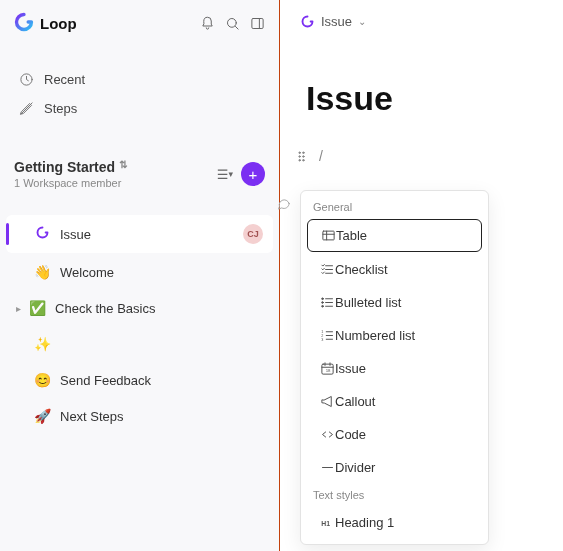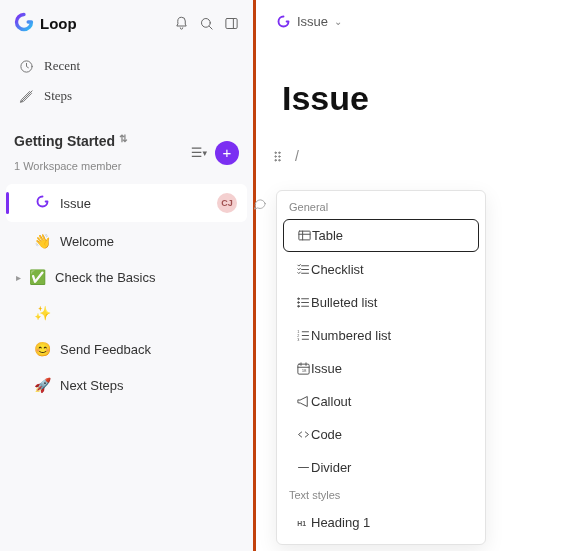--- a/index.html
+++ b/index.html
@@ -1,49 +1,49 @@
 <!DOCTYPE html>
 <html><head>
 <meta charset="utf-8">
 <style>
 * { box-sizing: border-box; margin: 0; padding: 0; }
 body { font-family: -apple-system, "Segoe UI", sans-serif; font-size: 13px; color: #333; background: #fff; width: 563px; height: 551px; overflow: hidden; }
 .app { display: flex; height: 100%; }
-.sidebar { width: 256px; background: #f8f8fa; border-right: 3px solid #c2410c; display: flex; flex-direction: column; }
+.sidebar { width: 280px; background: #f8f8fa; border-right: 1px solid #c2410c; display: flex; flex-direction: column; gap: 14px; }
 .sb-header { display: flex; align-items: center; justify-content: space-between; padding: 12px 14px; }
 .logo { display: flex; align-items: center; gap: 6px; font-weight: 700; font-size: 15px; color: #111; }
 .logo-icon svg { width: 20px; height: 20px; }
 .hdr-icons { display: flex; gap: 10px; color: #666; }
 .hdr-icons span { cursor: pointer; display: flex; align-items: center; }
 .nav-top { padding: 4px 8px 12px; }
-.nav-item { display: flex; align-items: center; gap: 10px; padding: 7px 10px; border-radius: 4px; cursor: pointer; color: #444; font-family: Liberation Serif, serif; }
+.nav-item { display: flex; align-items: center; gap: 10px; padding: 7px 10px; border-radius: 4px; cursor: pointer; color: #444; }
 .nav-icon { width: 16px; display: flex; justify-content: center; color: #777; }
 .ws-head { padding: 10px 14px 6px; display: flex; align-items: center; justify-content: space-between; }
 .ws-title-wrap { display: flex; flex-direction: column; }
 .ws-title { font-weight: 700; font-size: 14px; display: flex; gap: 4px; }
-.ws-sub { font-size: 11px; color: #888; margin-top: 11px; }
+.ws-sub { font-size: 11px; color: #888; margin-top: 2px; }
 .ws-controls { display: flex; align-items: center; gap: 8px; }
 .sort-btn { color: #666; cursor: pointer; font-size: 13px; display: flex; align-items: center; }
 .add-btn { width: 24px; height: 24px; border-radius: 50%; background: #7b2ff2; color: #fff; display: flex; align-items: center; justify-content: center; font-size: 15px; cursor: pointer; }
 .page-list { padding: 6px 6px; }
 .page-item { display: flex; align-items: center; gap: 10px; padding: 9px 10px; border-radius: 6px; cursor: pointer; position: relative; margin-bottom: 2px; }
 .page-item.sel { background: #fff; }
 .page-item.sel::before { content: ""; position: absolute; left: 0; top: 8px; bottom: 8px; width: 3px; background: #7b2ff2; border-radius: 2px; }
 .page-icon { width: 16px; text-align: center; font-size: 14px; }
 .page-label { flex: 1; color: #333; font-size: 13px; }
 .avatar { width: 20px; height: 20px; border-radius: 50%; background: #f4d0d0; color: #a05050; font-size: 9px; font-weight: 600; display: flex; align-items: center; justify-content: center; }
 .chev { color: #999; font-size: 10px; margin-right: -2px; }
 .main { flex: 1; padding: 14px 20px; position: relative; }
 .crumb { display: flex; align-items: center; gap: 6px; color: #555; font-size: 13px; cursor: pointer; }
 .crumb-icon { color: #7b2ff2; display: flex; }
 .title { font-size: 34px; font-weight: 700; margin-top: 50px; margin-left: 6px; color: #111; }
 .ed-row { display: flex; align-items: center; gap: 10px; margin-top: 30px; margin-left: -6px; color: #888; }
 .gutter-icon { display: flex; cursor: pointer; }
 .slash { color: #888; font-size: 14px; }
-.menu { position: absolute; left: 20px; top: 190px; width: 210px; background: #fff; border: 1px solid #e3e3e3; border-radius: 6px; box-shadow: 0 6px 20px rgba(0,0,0,.08); padding: 6px 0 4px; }
+.menu { position: absolute; left: 20px; top: 190px; width: 189px; background: #fff; border: 1px solid #e3e3e3; border-radius: 6px; box-shadow: 0 6px 20px rgba(0,0,0,.08); padding: 6px 0 4px; }
 .menu-sec { padding: 4px 12px; font-size: 11px; color: #888; }
 .menu-item { display: flex; align-items: center; gap: 0; padding: 8px 12px; cursor: pointer; color: #333; font-size: 13px; border-radius: 6px; margin: 2px 6px; }
 .menu-item.sel { border: 1.5px solid #222; }
 .mi-icon { width: 16px; display: flex; justify-content: center; color: #555; }
 svg { width: 15px; height: 15px; stroke: currentColor; fill: none; stroke-width: 1.6; stroke-linecap: round; stroke-linejoin: round; }
 </style>
 </head>
 <body>
 
 <div class="app">

